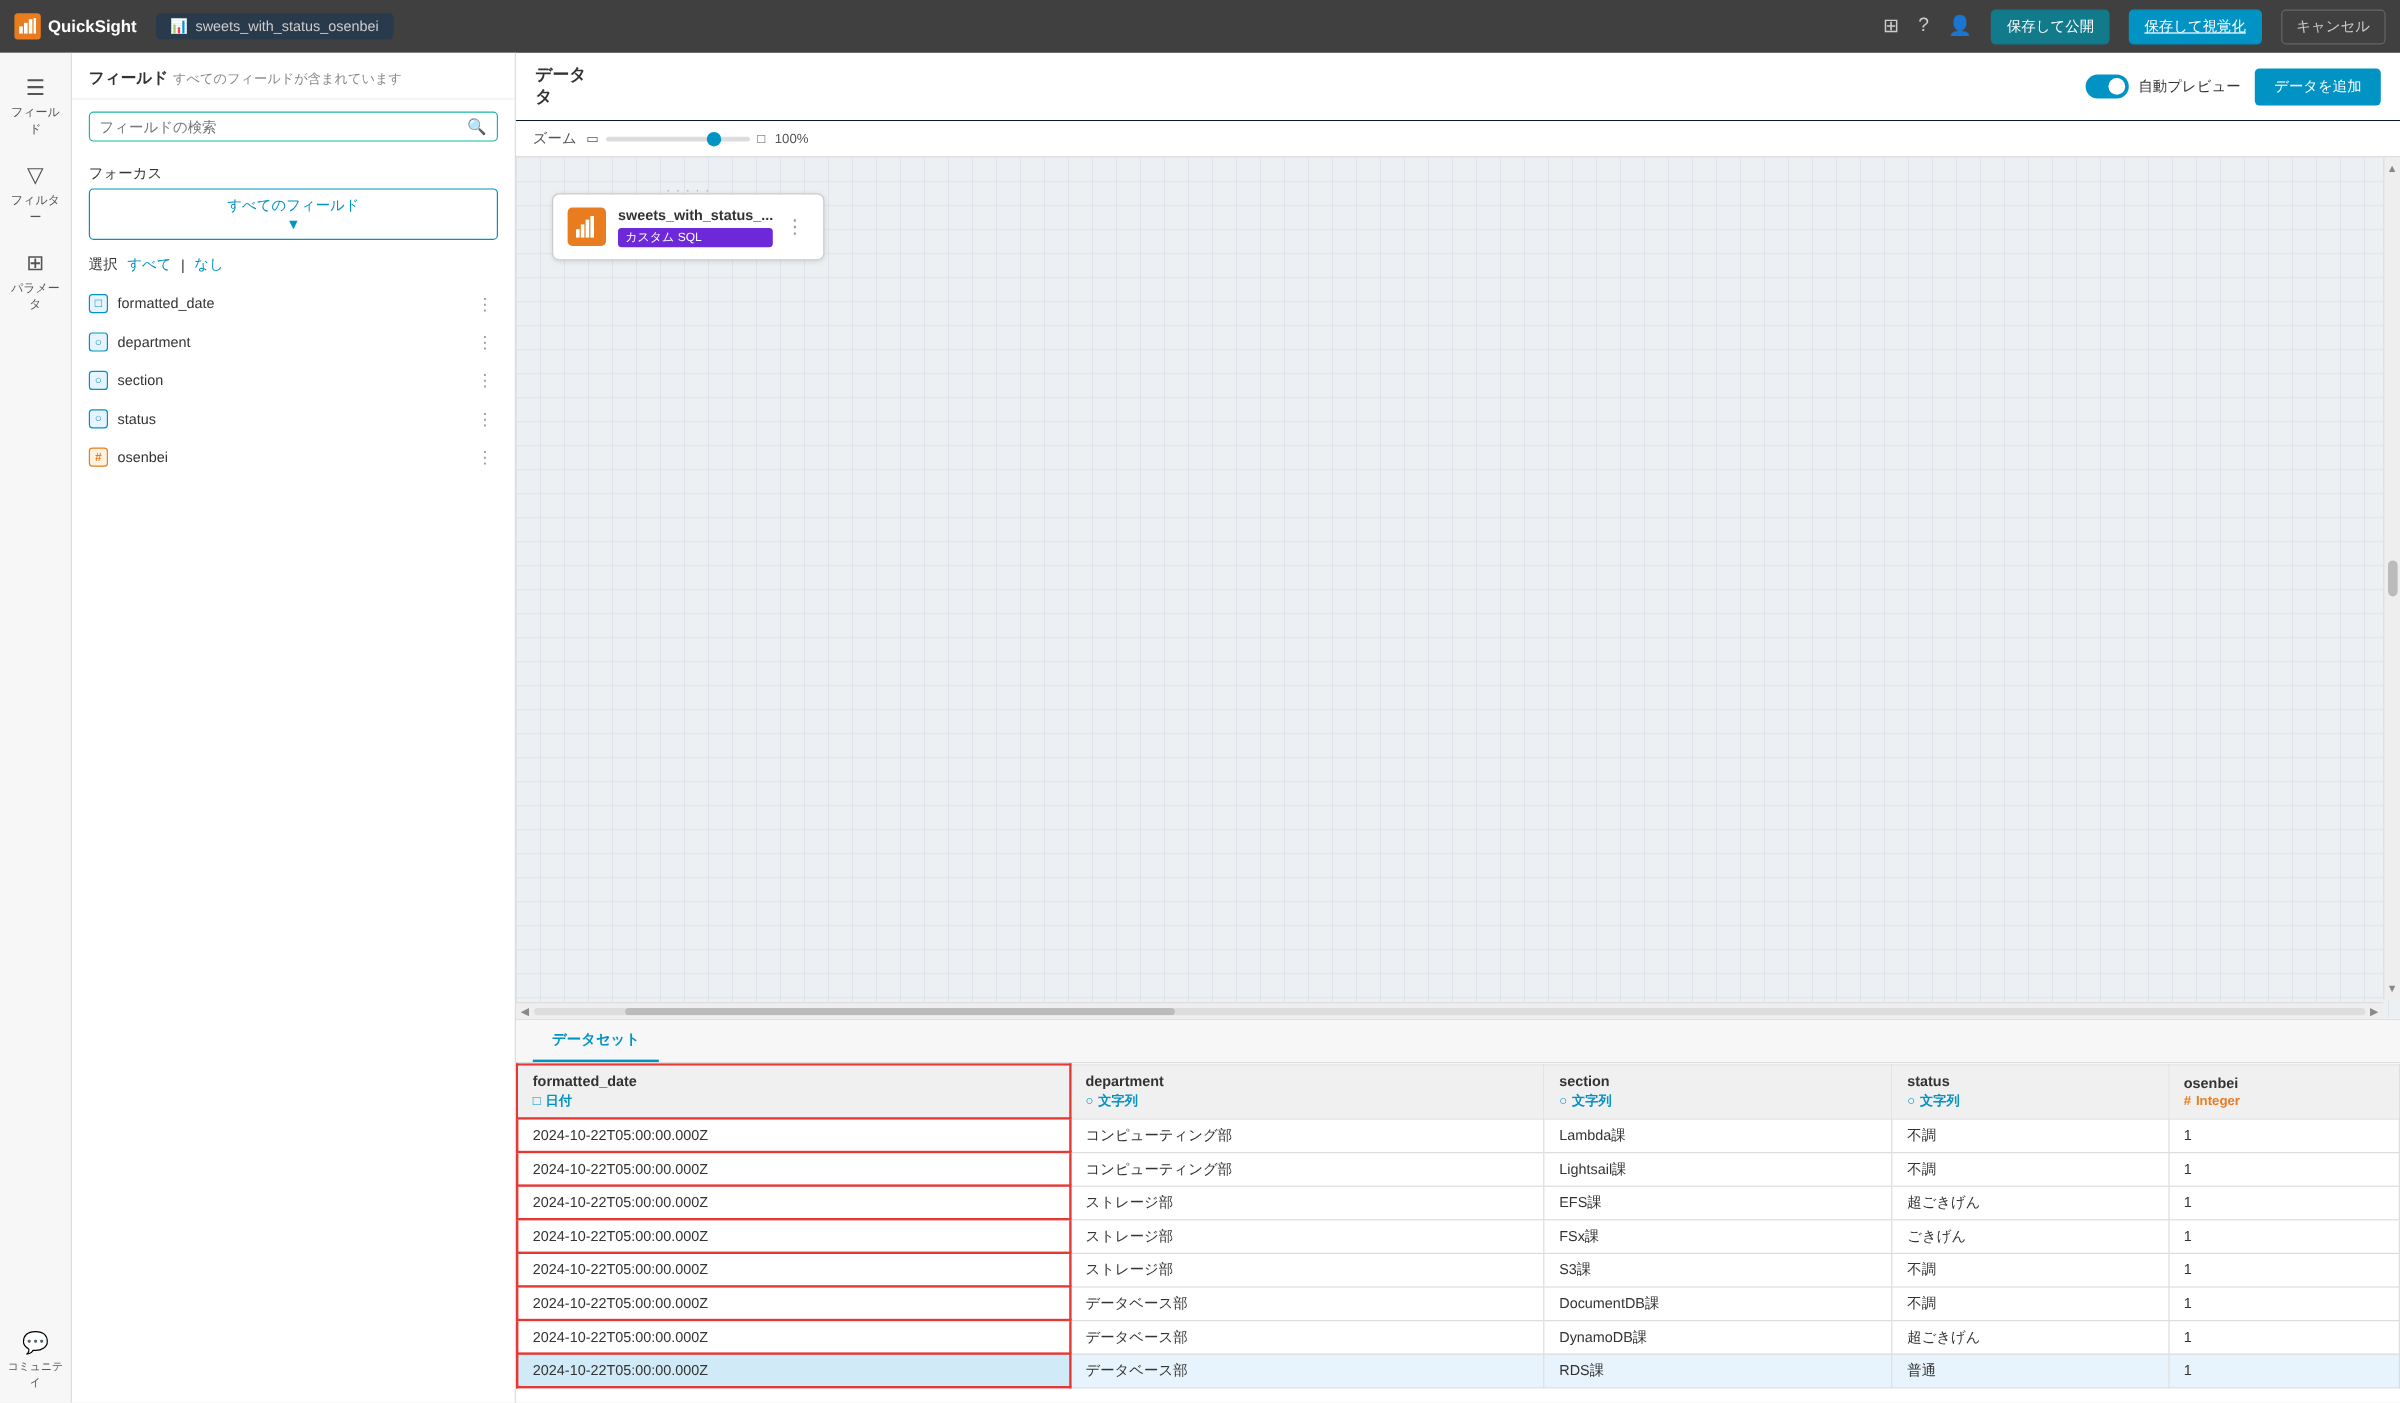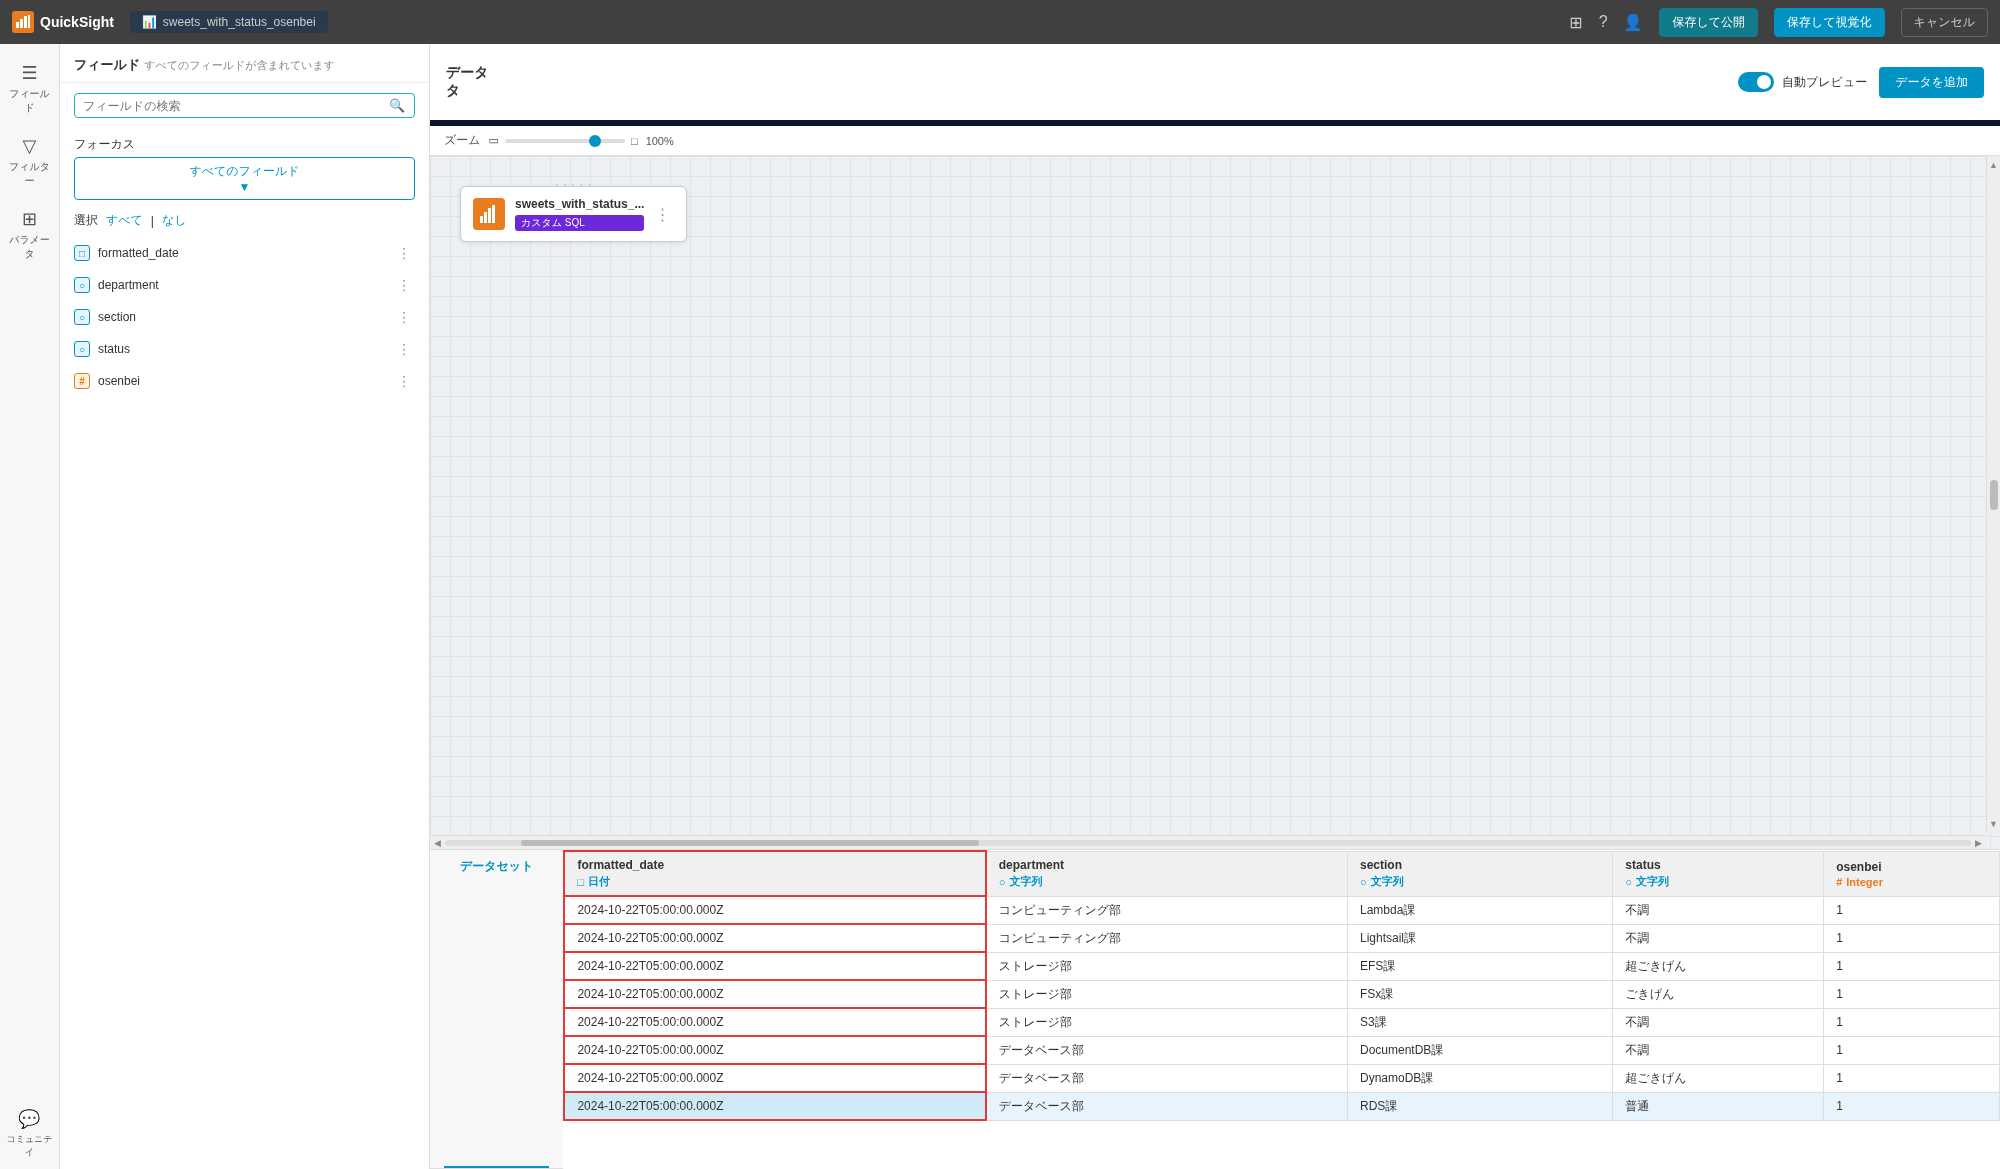--- a/index.html
+++ b/index.html
@@ -8,21 +8,21 @@
     
     #topbar {
       display: flex; align-items: center; background: #404040; height: 44px; padding: 0 12px; gap: 16px;
     }
     #topbar .logo { display: flex; align-items: center; gap: 6px; color: #fff; font-weight: bold; font-size: 14px; }
     #topbar .logo-icon { width: 22px; height: 22px; background: #e87c1e; border-radius: 3px; display: flex; align-items: center; justify-content: center; color: white; font-size: 10px; }
     #topbar .tab { background: #2a3a4d; color: #ccc; border-radius: 4px; padding: 4px 12px; font-size: 12px; display: flex; align-items: center; gap: 6px; }
     #topbar .tab-icon { color: #e87c1e; }
     #topbar .spacer { flex: 1; }
     #topbar .top-btn { display: flex; align-items: center; gap: 6px; background: transparent; border: 1px solid #555; color: #ccc; border-radius: 4px; padding: 5px 12px; font-size: 12px; cursor: pointer; }
-    #topbar .top-btn.primary { background: #0093c4; border-color: #0093c4; color: white; }
+    #topbar .top-btn.primary { background: #0093c4; border-color: #0093c4; color: white; text-decoration: underline; }
     #topbar .top-btn.secondary { background: #117a8b; border-color: #117a8b; color: white; }
     #topbar .top-btn.cancel-btn { background: transparent; border: 1px solid #666; color: #ccc; }
     #topbar .grid-icon { color: #ccc; cursor: pointer; font-size: 16px; }
     #topbar .user-icon { color: #ccc; cursor: pointer; font-size: 16px; }
     #topbar .help-icon { color: #ccc; cursor: pointer; font-size: 16px; }
 
     
     #main { display: flex; height: calc(100vh - 44px); }
 
     
@@ -61,21 +61,21 @@
     .query-mode { padding: 8px 14px; border-top: 1px solid #eee; }
     .query-mode-title { font-size: 12px; color: #333; font-weight: 600; margin-bottom: 6px; display: flex; justify-content: space-between; align-items: center; }
     .radio-group { display: flex; gap: 16px; }
     .radio-item { display: flex; align-items: center; gap: 4px; font-size: 12px; }
     .capacity-text { font-size: 11px; color: #888; margin-top: 4px; }
 
     
     #rightarea { flex: 1; display: flex; flex-direction: column; overflow: hidden; }
 
     
-    #dataheader { display: flex; align-items: center; justify-content: space-between; padding: 20px 16px; background: #fff; border-bottom: 6px solid #0f172a; }
+    #dataheader { display: flex; align-items: center; justify-content: space-between; padding: 10px 16px; background: #fff; border-bottom: 1px solid #0f172a; }
     .data-title { font-size: 14px; font-weight: 600; }
     .header-right { display: flex; align-items: center; gap: 12px; }
     .auto-preview { display: flex; align-items: center; gap: 8px; font-size: 12px; }
     .toggle { width: 36px; height: 20px; background: #0093c4; border-radius: 10px; position: relative; cursor: pointer; }
     .toggle::after { content: ''; position: absolute; right: 3px; top: 3px; width: 14px; height: 14px; background: white; border-radius: 50%; }
     .add-data-btn { background: #0093c4; color: white; border: none; border-radius: 4px; padding: 7px 16px; font-size: 12px; cursor: pointer; }
 
     
     #canvas { flex: 1; position: relative; background: #f5f8fa; overflow: hidden; display: flex; flex-direction: column; }
     #canvas-toolbar { display: flex; align-items: center; padding: 6px 14px; background: #fff; border-bottom: 1px solid #ddd; gap: 8px; }
@@ -92,21 +92,21 @@
     
     .dataset-node { position: absolute; top: 30px; left: 30px; background: white; border: 1px solid #ccc; border-radius: 6px; padding: 10px 16px 10px 12px; display: flex; align-items: center; gap: 10px; cursor: pointer; box-shadow: 0 1px 4px rgba(0,0,0,0.1); min-width: 200px; }
     .dataset-icon { width: 32px; height: 32px; background: #e87c1e; border-radius: 4px; display: flex; align-items: center; justify-content: center; color: white; font-size: 16px; }
     .dataset-info { display: flex; flex-direction: column; gap: 4px; }
     .dataset-name { font-size: 12px; font-weight: 600; color: #333; }
     .custom-sql-badge { background: #6d28d9; color: white; font-size: 10px; border-radius: 3px; padding: 1px 6px; display: inline-block; }
     .dataset-more { color: #999; cursor: pointer; font-size: 16px; margin-left: auto; }
     .node-drag-handle { position: absolute; top: -8px; left: 50%; transform: translateX(-50%); color: #aaa; font-size: 10px; letter-spacing: 1px; }
 
     
-    #bottompanel { height: 320px; background: #fff; border-top: 1px solid #ddd; display: flex; flex-direction: row; overflow: hidden; }
+    #bottompanel { height: 320px; background: #fff; border-top: 1px solid #ddd; display: flex; flex-direction: column; overflow: hidden; }
     .dataset-tabs { display: flex; padding: 0 14px; border-bottom: 1px solid #ddd; background: #f7f7f7; }
     .dataset-tab { padding: 8px 16px; font-size: 12px; cursor: pointer; border-bottom: 2px solid transparent; }
     .dataset-tab.active { border-bottom-color: #0093c4; color: #0093c4; font-weight: 600; }
     .table-container { flex: 1; overflow: auto; }
     table { width: 100%; border-collapse: collapse; font-size: 12px; }
     thead th { background: #f0f0f0; border: 1px solid #ddd; padding: 6px 12px; text-align: left; font-weight: 600; color: #333; white-space: nowrap; position: sticky; top: 0; }
     .th-date-type { color: #0093c4; font-size: 11px; display: flex; align-items: center; gap: 4px; }
     .th-string-type { color: #0093c4; font-size: 11px; display: flex; align-items: center; gap: 4px; }
     .th-int-type { color: #e87c1e; font-size: 11px; display: flex; align-items: center; gap: 4px; }
     tbody tr td { border: 1px solid #ddd; padding: 5px 12px; color: #333; white-space: nowrap; }

